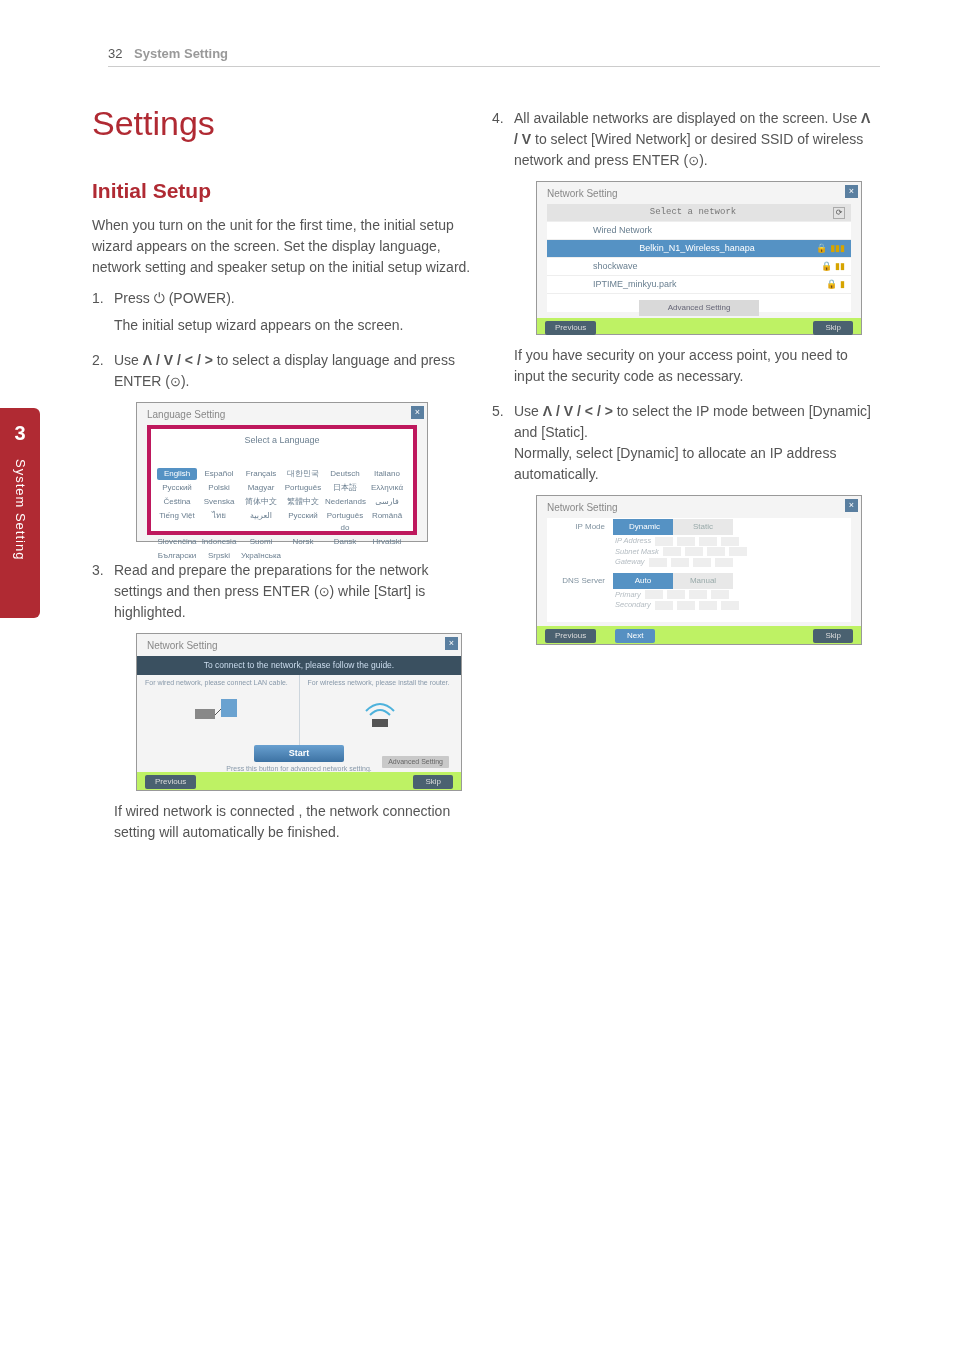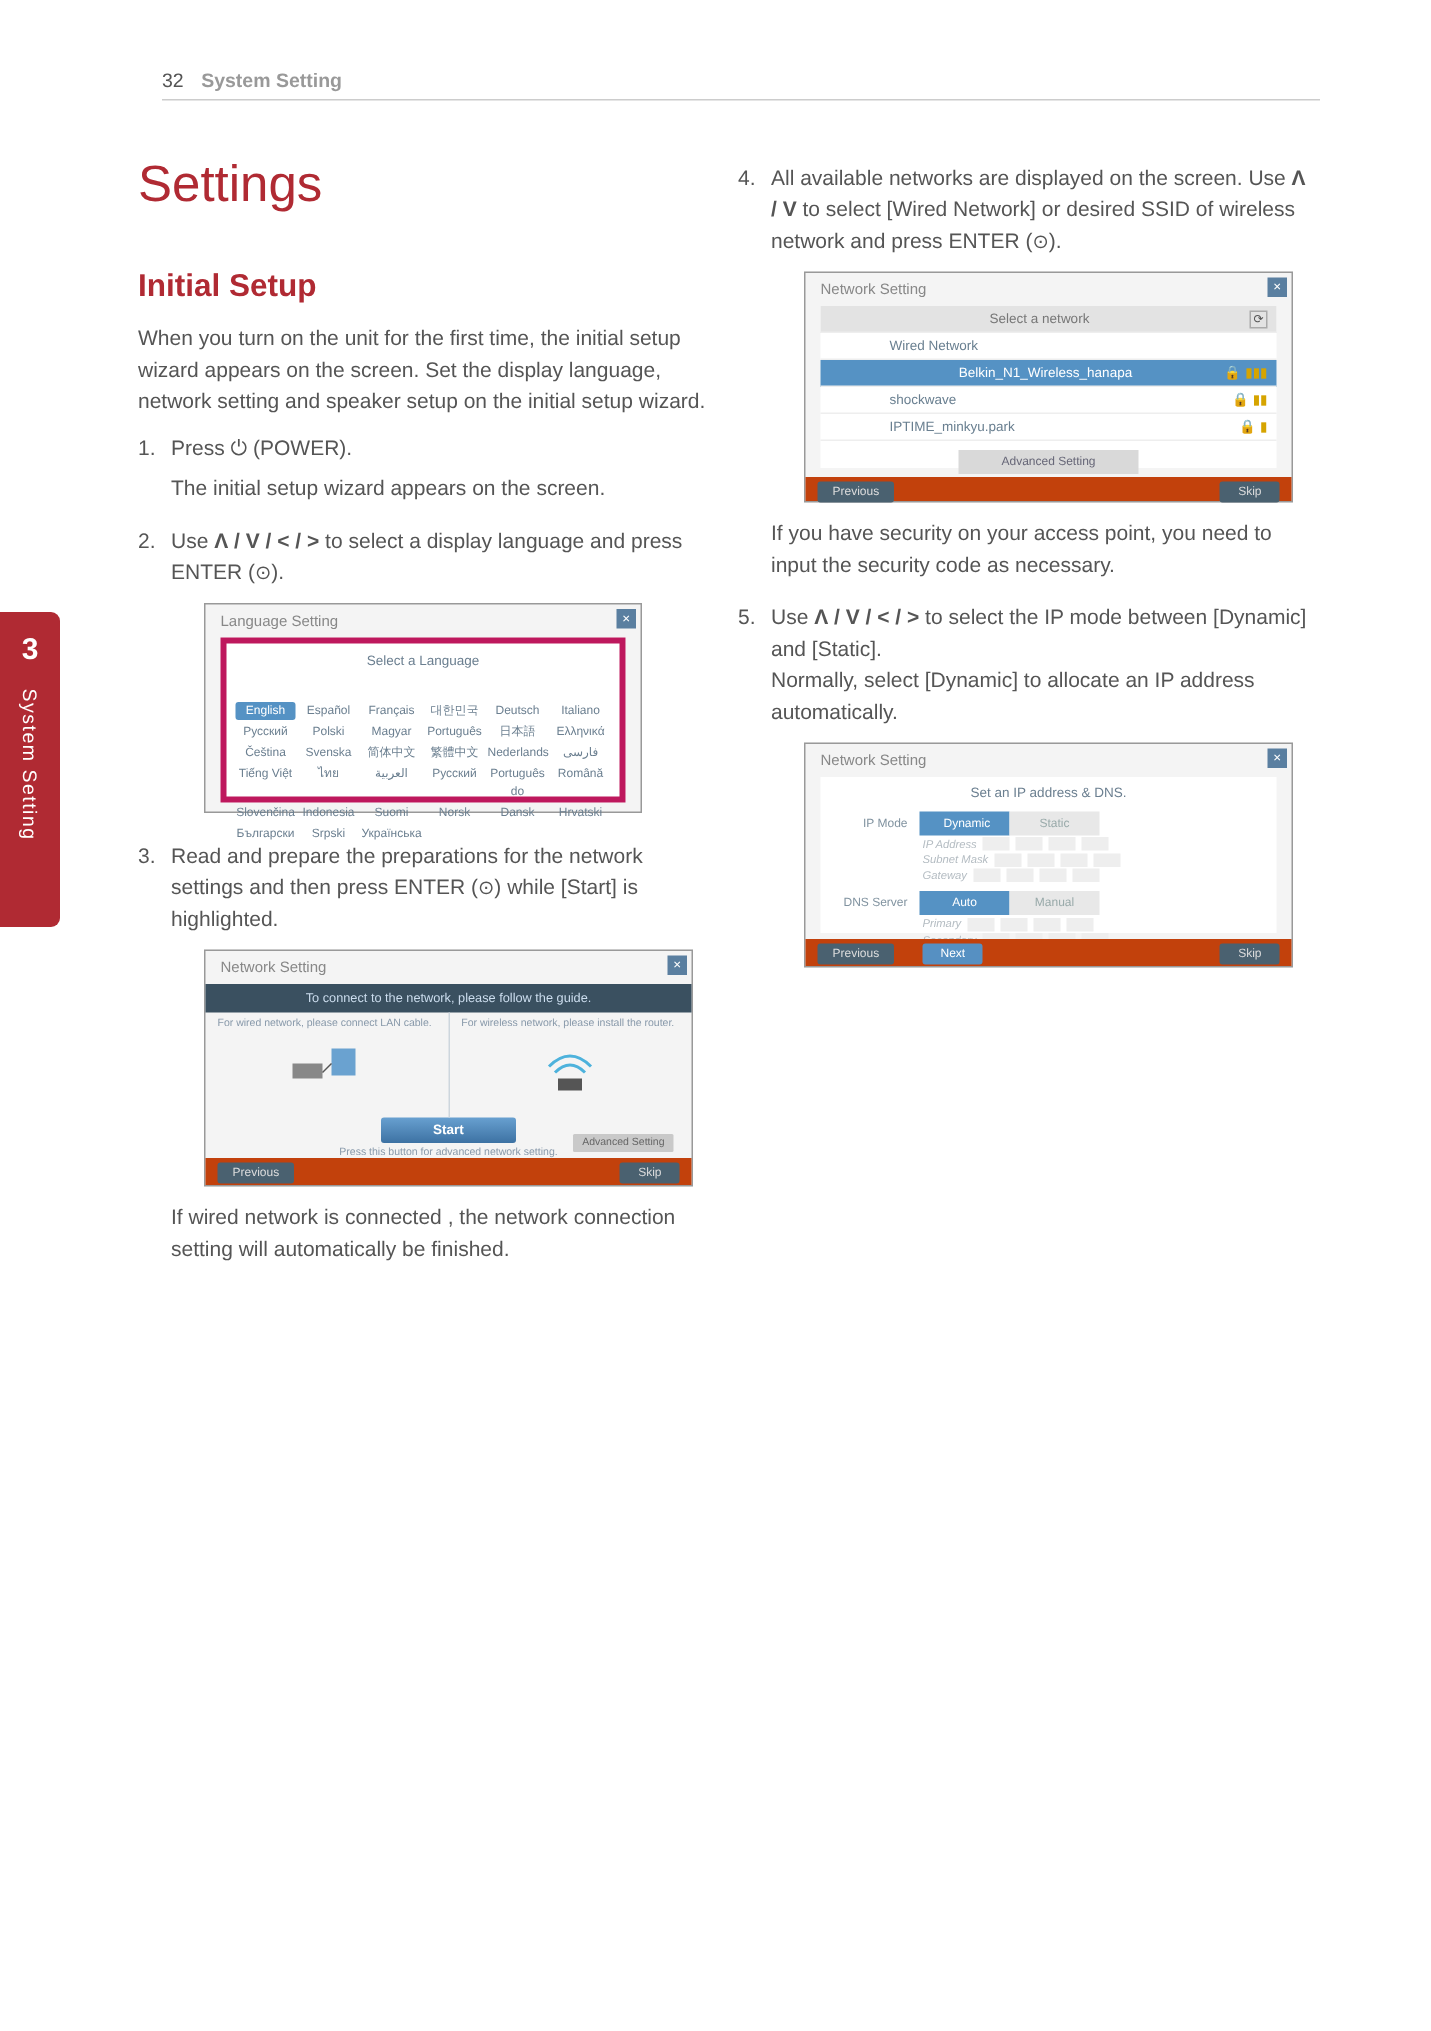--- a/index.html
+++ b/index.html
@@ -121,32 +121,32 @@
   .ss-guide-inner { position:absolute; top:22px; left:0; right:0; bottom:0; }
   .ss-guide-head { background:#3a5060; color:#cde; font-size:8.5px; text-align:center; padding:3px 0; }
   .ss-guide-cols { display:flex; height:70px; }
   .ss-guide-col { flex:1; padding:4px 8px; }
   .ss-guide-col .lbl { font-size:7px; color:#89a; line-height:1.2; }
   .ss-router-pic { width:50px; height:36px; margin:4px auto 0; position:relative; }
   .ss-wifi-icon { color:#4db2dc; font-size:18px; text-align:center; margin-top:10px; }
   .ss-start-btn { width:90px; margin:0 auto; background:linear-gradient(#68a0d0,#3d72a3); color:#fff; font-size:9px; text-align:center; padding:2px 0; border-radius:2px;font-weight:bold;}
   .ss-adv-hint { font-size:7px; color:#89a; text-align:center; margin-top:2px; }
   .ss-adv-btn { position:absolute; right:12px; bottom:22px; background:#c9c9c9; font-size:7px; padding:1px 6px; color:#666; border-radius:1px;}
-  .ss-bottom { position:absolute; bottom:0; left:0; right:0; height:18px; background:#c2410c; }
+  .ss-bottom { position:absolute; bottom:0; left:0; right:0; height:18px; background:#bef264; }
   .ss-bottom .btn-prev { position:absolute; left:8px; top:3px; background:#4a6170; color:#ddd; font-size:8px; padding:1px 10px; border-radius:2px;}
   .ss-bottom .btn-next { position:absolute; left:78px; top:3px; background:#5690c2; color:#fff; font-size:8px; padding:1px 12px; border-radius:2px;}
   .ss-bottom .btn-skip { position:absolute; right:8px; top:3px; background:#4a6170; color:#ddd; font-size:8px; padding:1px 12px; border-radius:2px;}
 
   
   .ss-netsel { width: 326px; height: 154px; margin-left: 22px; }
   .ss-netsel-inner { position:absolute; top:22px; left:10px; right:10px; bottom:22px; background:#fff; }
   .net-row { display:flex; align-items:center; border-bottom:1px solid #eee; padding:2px 6px; height:18px; }
   .net-row .name { flex:1; font-size:9px; color:#697f90; padding-left:40px;}
   .net-row .icons { width: 44px; text-align:right; font-size:9px; }
-  .net-row.head { background:#e3e3e3; }
+  .net-row.head { background:#e3e3e3;font-family:Liberation Mono, monospace; }
   .net-row.head .name { color:#777; text-align:center; padding-left:0;}
   .net-row.sel { background:#5592c4; }
   .net-row.sel .name { color:#fff;text-align:center; }
   .net-row .refresh { width:12px; height:12px; border:1px solid #aaa; font-size:8px; line-height:10px; text-align:center; color:#555;}
   .lock { color:#d6a400; }
   .sig-strong { color:#d6a400; }
   .sig-med { color:#d6a400; }
   .ss-netsel .adv { margin: 6px auto 0; width:120px; background:#d9d9d9; color:#667; font-size:8px; text-align:center; padding:2px 0; }
   .ss-netsel .ss-bottom { height:16px; }
 
@@ -354,21 +354,20 @@
     <li class="step">
       <span class="num">5.</span>
       <span class="content">
         <span>Use </span><span class="arrow-glyph">Λ / V / &lt; / &gt;</span><span style="white-space:pre-line;"> to select the IP mode between [Dynamic] and [Static].
 Normally, select [Dynamic] to allocate an IP address automatically.</span>
 
         <div class="sshot ss-ip">
           <div class="ss-title">Network Setting</div>
           <div class="ss-close">×</div>
           <div class="ss-ip-inner">
-            <div class="ss-ip-head">Set an IP address &amp; DNS.</div>
             <div class="ip-block">
               <span class="lbl">IP Mode</span>
               <span class="ip-tab active">Dynamic</span>
               <span class="ip-tab inactive">Static</span>
             </div>
             <div class="ip-fields">
               <div class="ip-field-row">
                   <span>IP Address</span> 
                   <span class="ip-box"></span>
                   <span class="ip-box"></span>

